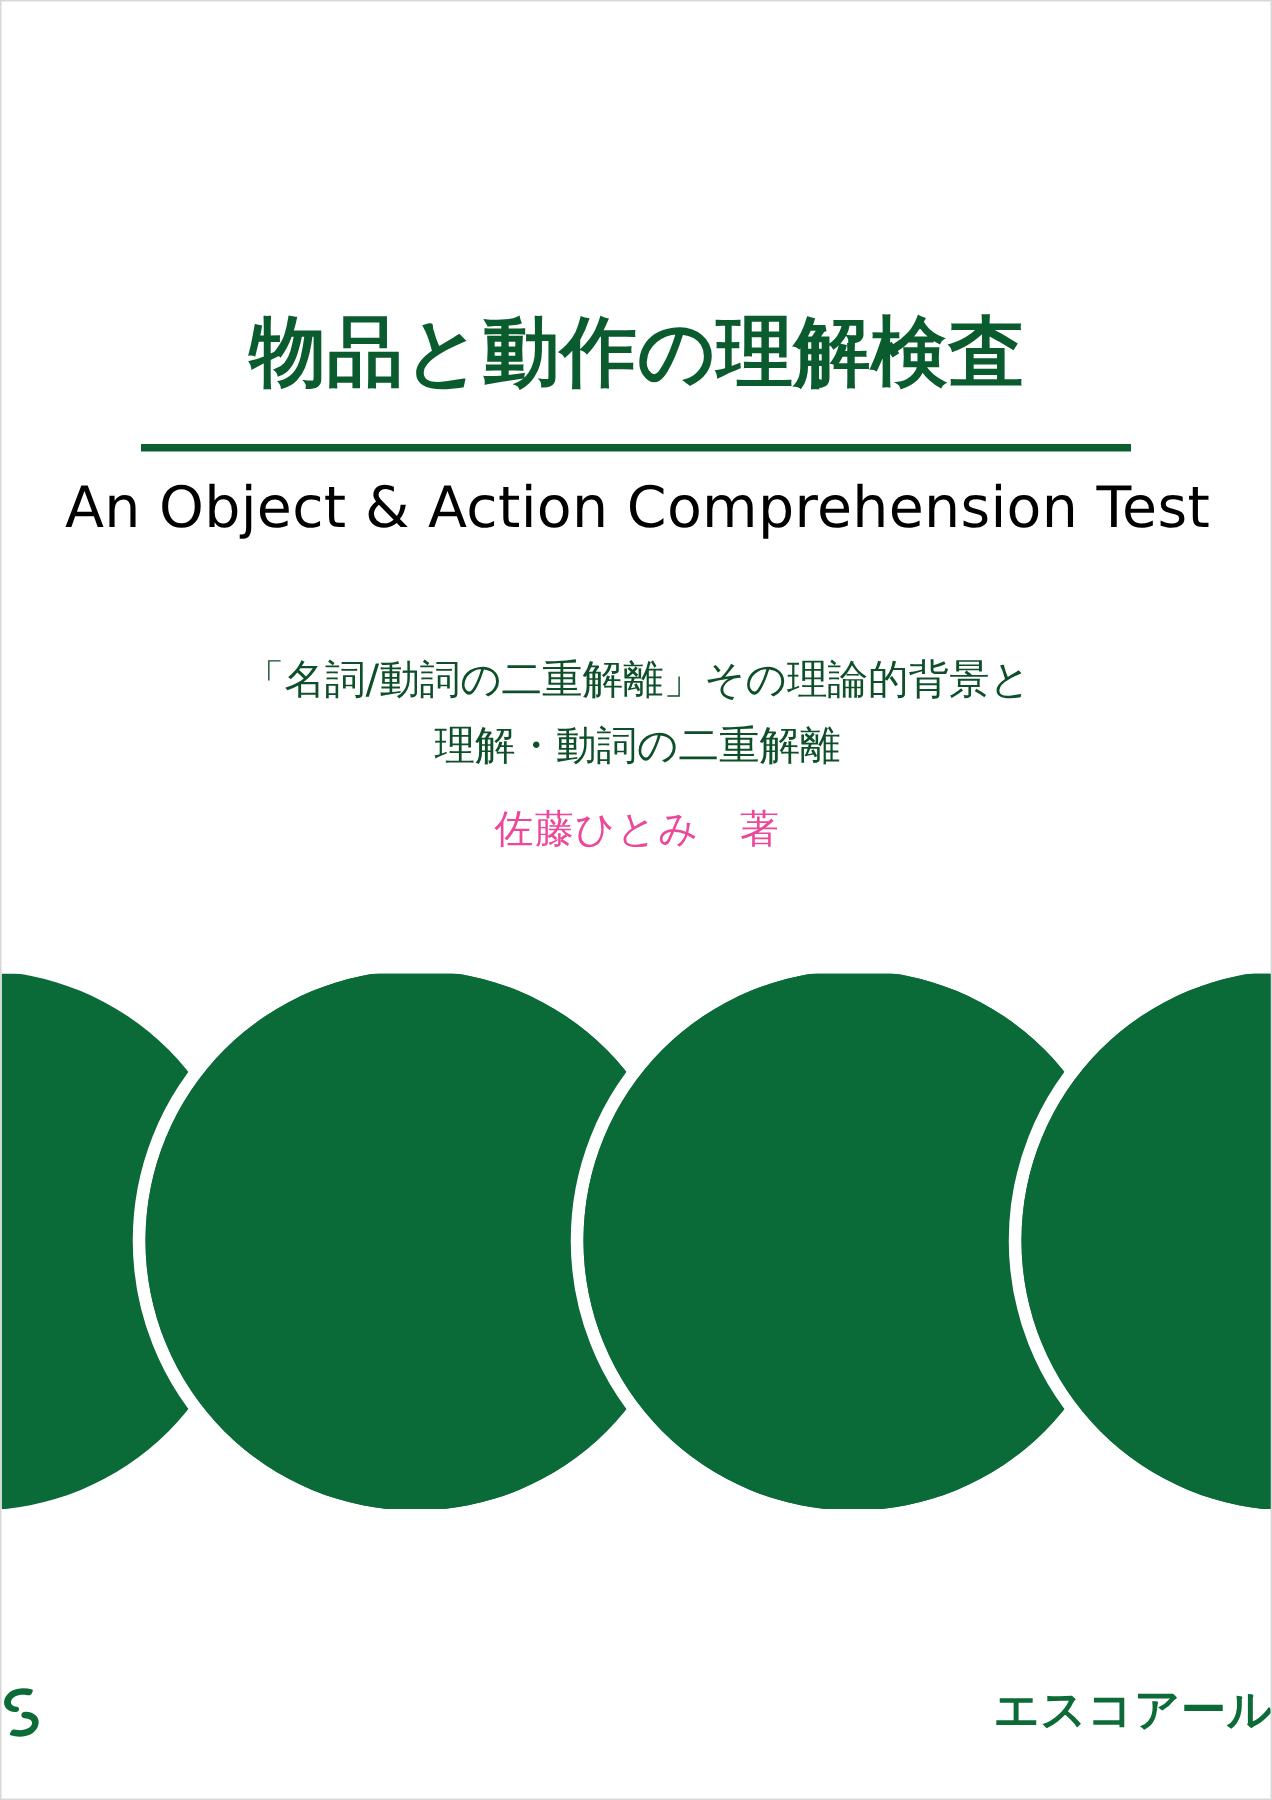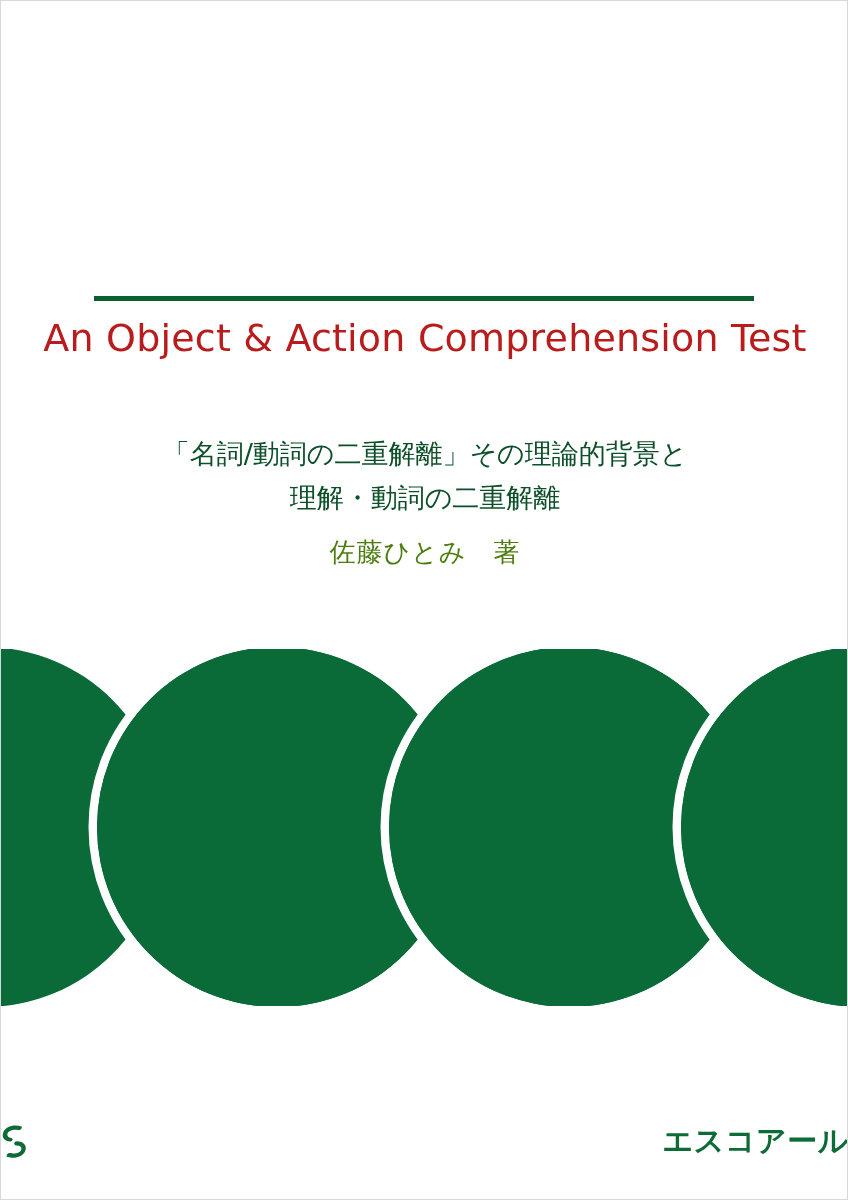--- a/index.html
+++ b/index.html
@@ -52,21 +52,21 @@
   #english-title {
     position: absolute;
     left: 0;
     top: 314px;
     width: 848px;
     text-align: center;
     font-family: "DejaVu Sans", "Liberation Sans", sans-serif;
     font-size: 38px;
     line-height: 1.22;
     letter-spacing: 0.2px;
-    color: #b91c1c;
+    color: #000000;
     white-space: nowrap;
   }
 
   #japanese-subtitle {
     position: absolute;
     left: 0;
     top: 383px;
     width: 848px;
     text-align: center;
     font-family: "DejaVu Sans", "Liberation Sans", sans-serif;
@@ -78,21 +78,21 @@
   #japanese-subtitle .sub-line { display: block; white-space: nowrap; }
 
   #author-line {
     position: absolute;
     left: 0;
     top: 534px;
     width: 848px;
     text-align: center;
     font-family: "DejaVu Sans", "Liberation Sans", sans-serif;
     font-size: 26px;
-    color: #4d7c0f;
+    color: #ec4899;
     letter-spacing: 1px;
     white-space: nowrap;
   }
 
   
   #circle-band {
     position: absolute;
     left: 0;
     top: 648px;
     width: 848px;
@@ -123,20 +123,23 @@
     color: #0c6b36;
     white-space: nowrap;
     line-height: 1;
   }
 </style>
 </head>
 <body>
 
 <div id="page">
 
+  <div id="title-block">
+    <div id="main-title">物品と動作の理解検査</div>
+  </div>
 
   <div id="title-rule"></div>
 
   <div id="english-title">An Object &amp; Action Comprehension Test</div>
 
   <div id="japanese-subtitle">
     <span class="sub-line">「名詞/動詞の二重解離」その理論的背景と</span>
     <span class="sub-line">理解・動詞の二重解離</span>
   </div>
 

